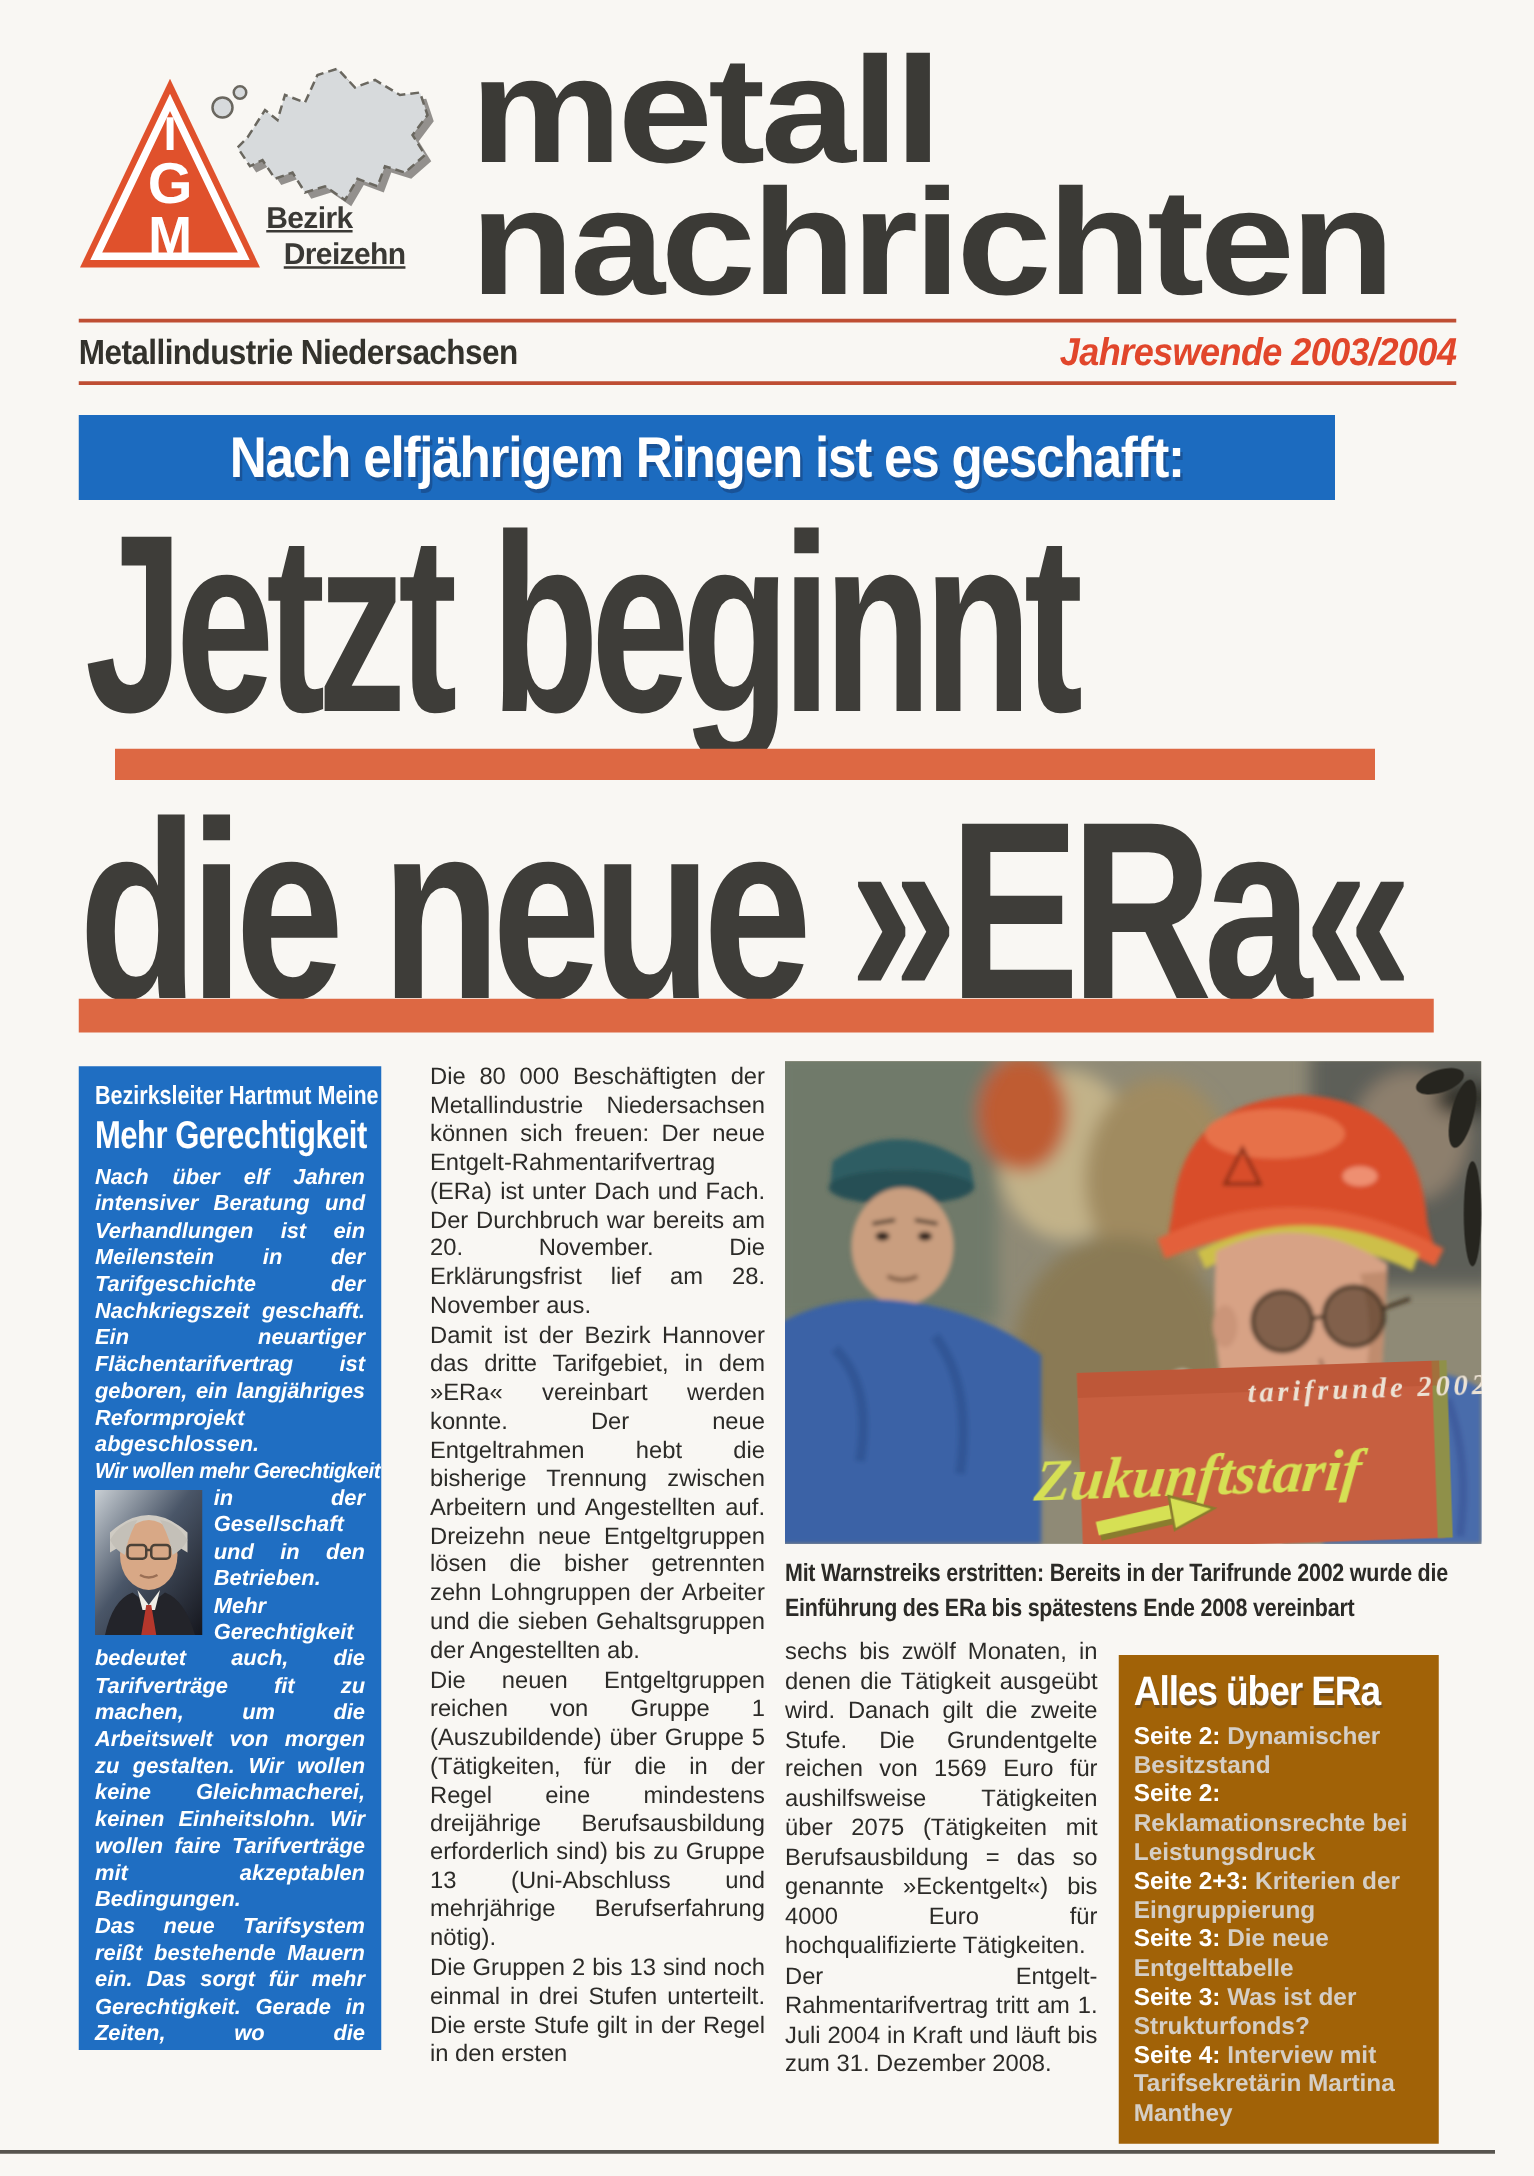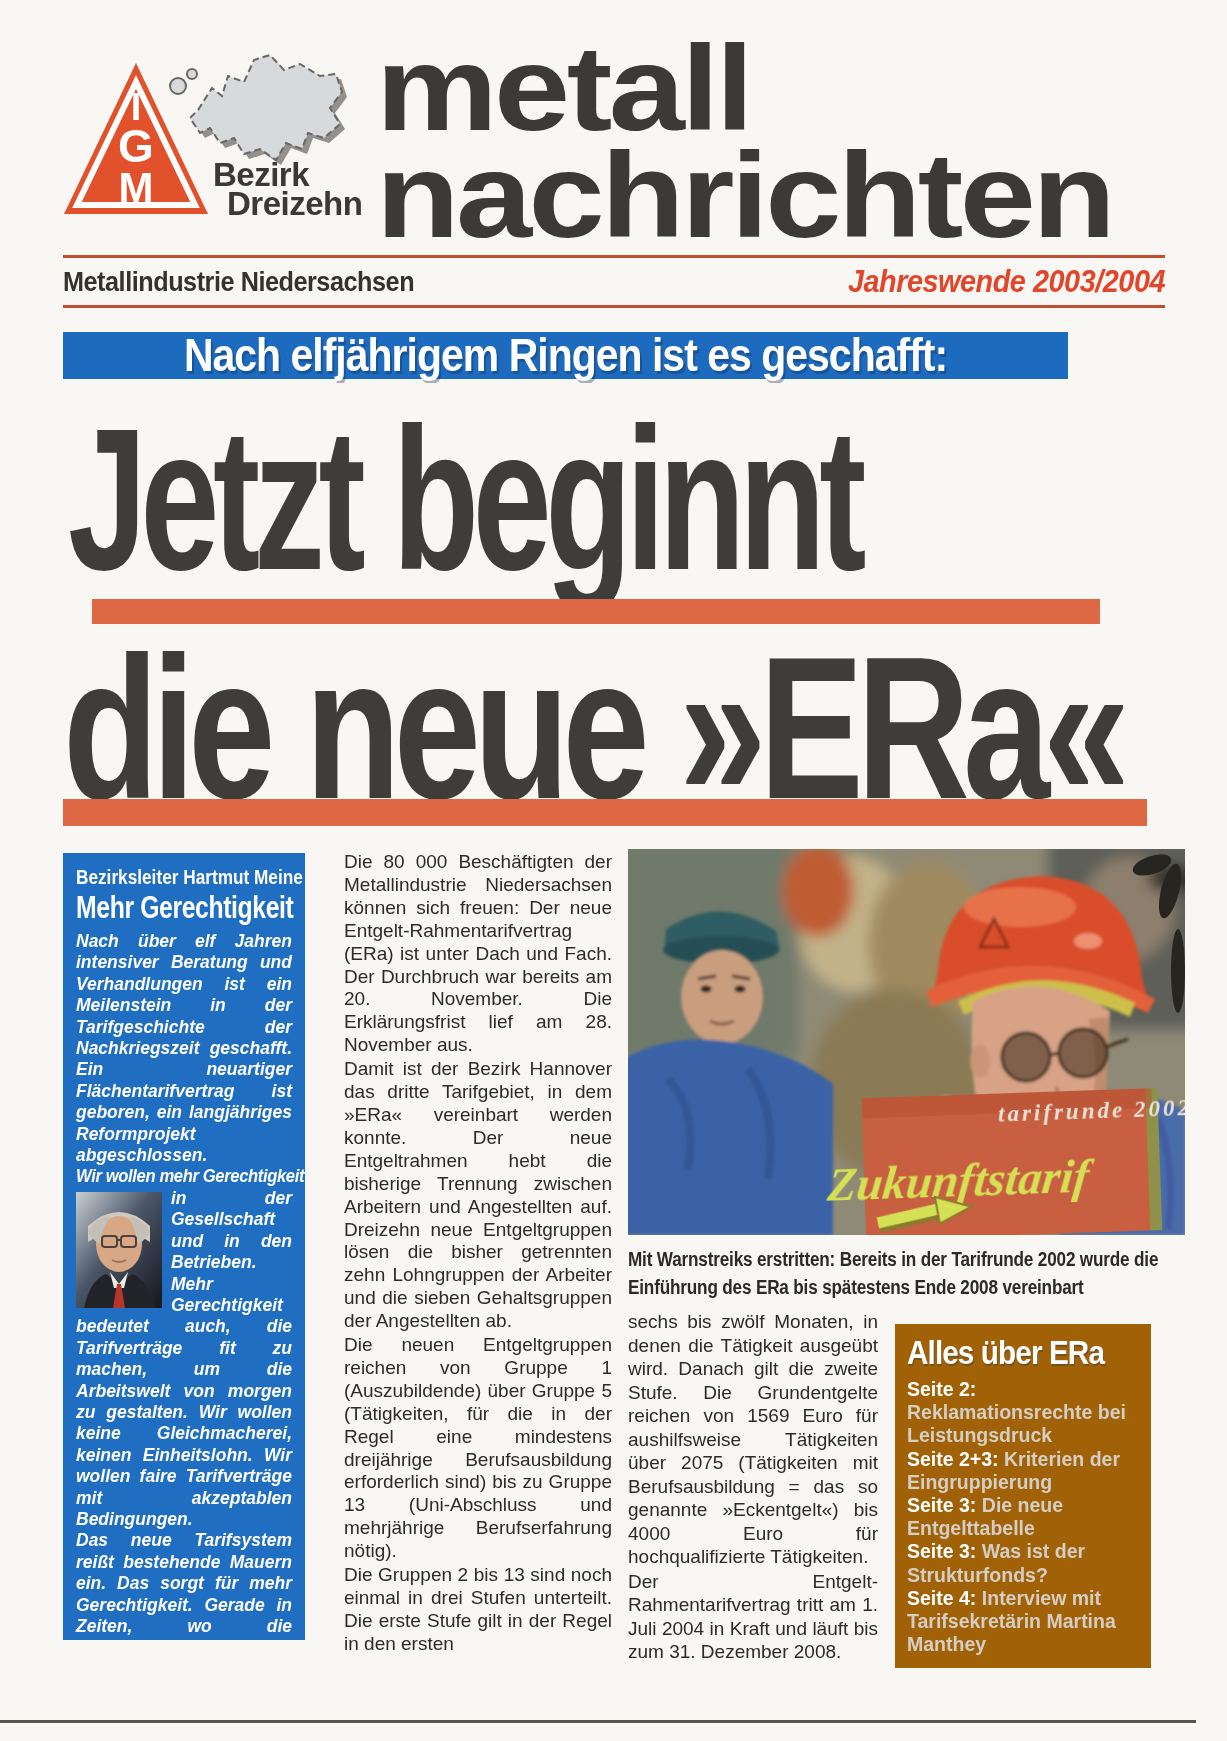--- a/index.html
+++ b/index.html
@@ -6,35 +6,35 @@
   .page{
     position:relative;width:1227px;height:1741px;margin:0 auto;
     background:#f9f7f3;overflow:hidden;
     font-family:"Liberation Sans","DejaVu Sans",sans-serif;
     color:#2c2b28;
   }
   
   .logo-triangle{position:absolute;left:60px;top:58px;width:152px;height:162px;z-index:3;}
   .logo-map{position:absolute;left:162px;top:46px;width:214px;height:140px;z-index:1;}
   .logo-region{position:absolute;left:213px;top:160px;z-index:4;
-    font-weight:bold;font-size:33px;line-height:29px;color:#3a3935;letter-spacing:-0.5px;}
+    font-weight:bold;font-size:24px;line-height:29px;color:#3a3935;letter-spacing:-0.5px;text-decoration:underline;}
   .logo-region .l2{margin-left:14px;}
   .mast-title{position:absolute;left:376px;top:36px;z-index:2;
     font-weight:bold;color:#3b3a36;font-size:115px;line-height:101px;letter-spacing:-3px;
     transform:scale(1.19,1.05);transform-origin:left top;white-space:nowrap;}
   .rule{position:absolute;left:63px;width:1102px;height:3px;background:#bf4e33;}
   .rule.r1{top:255px;} .rule.r2{top:305px;}
   .subtitle-row{position:absolute;left:63px;top:260px;width:1102px;height:44px;
     display:flex;justify-content:space-between;align-items:center;}
   .subtitle-left{font-weight:bold;font-size:28px;color:#33322c;letter-spacing:-0.5px;
     transform:scaleX(0.9);transform-origin:left center;white-space:nowrap;}
   .subtitle-right{font-weight:bold;font-style:italic;font-size:31px;color:#e1462b;
     letter-spacing:-0.5px;transform:scaleX(0.93);transform-origin:right center;white-space:nowrap;}
   
-  .kicker-bar{position:absolute;left:63px;top:332px;width:1005px;height:47px;background:#1c6bbf;
+  .kicker-bar{position:absolute;left:63px;top:332px;width:1005px;height:68px;background:#1c6bbf;
     display:flex;align-items:center;justify-content:center;}
   .kicker-bar span{color:#fff;font-weight:bold;font-size:41px;letter-spacing:-1px;white-space:nowrap;
     transform:scale(1,1.12);text-shadow:2px 3px 0 rgba(20,40,80,0.35);}
   .headline{position:absolute;color:#3e3d39;font-weight:bold;font-size:135px;line-height:135px;
     letter-spacing:-6px;white-space:nowrap;transform-origin:left top;}
   .headline.h1{left:68px;top:398px;transform:scale(1.05,1.5);}
   .headline.h2{left:63px;top:627px;transform:scale(1.16,1.5);}
   .under-bar{position:absolute;background:#dd6843;}
   .under-bar.b1{left:92px;top:599px;width:1008px;height:25px;}
   .under-bar.b2{left:63px;top:799px;width:1084px;height:27px;}
@@ -245,20 +245,24 @@
 
   <div class="col2">
     <p>sechs bis zwölf Monaten, in denen die Tätigkeit ausgeübt wird. Danach gilt die zweite Stufe. Die Grundentgelte reichen von 1569 Euro für aushilfsweise Tätigkeiten über 2075 (Tätigkeiten mit Berufsausbildung = das so genannte »Eckentgelt«) bis 4000 Euro für hochqualifizierte Tätigkeiten.</p>
     <p class="bold">Der Entgelt-Rahmentarifvertrag tritt am 1. Juli 2004 in Kraft und läuft bis zum 31. Dezember 2008.</p>
   </div>
 
   <div class="toc">
     <div class="toc-title">Alles über ERa</div>
     <p class="toc-item">
       <span class="pg">Seite 2:</span>
+      <span class="topic">Dynamischer Besitzstand</span>
+    </p>
+    <p class="toc-item">
+      <span class="pg">Seite 2:</span>
       <span class="topic">Reklamationsrechte bei Leistungsdruck</span>
     </p>
     <p class="toc-item">
       <span class="pg">Seite 2+3:</span>
       <span class="topic">Kriterien der Eingruppierung</span>
     </p>
     <p class="toc-item">
       <span class="pg">Seite 3:</span>
       <span class="topic">Die neue Entgelttabelle</span>
     </p>

